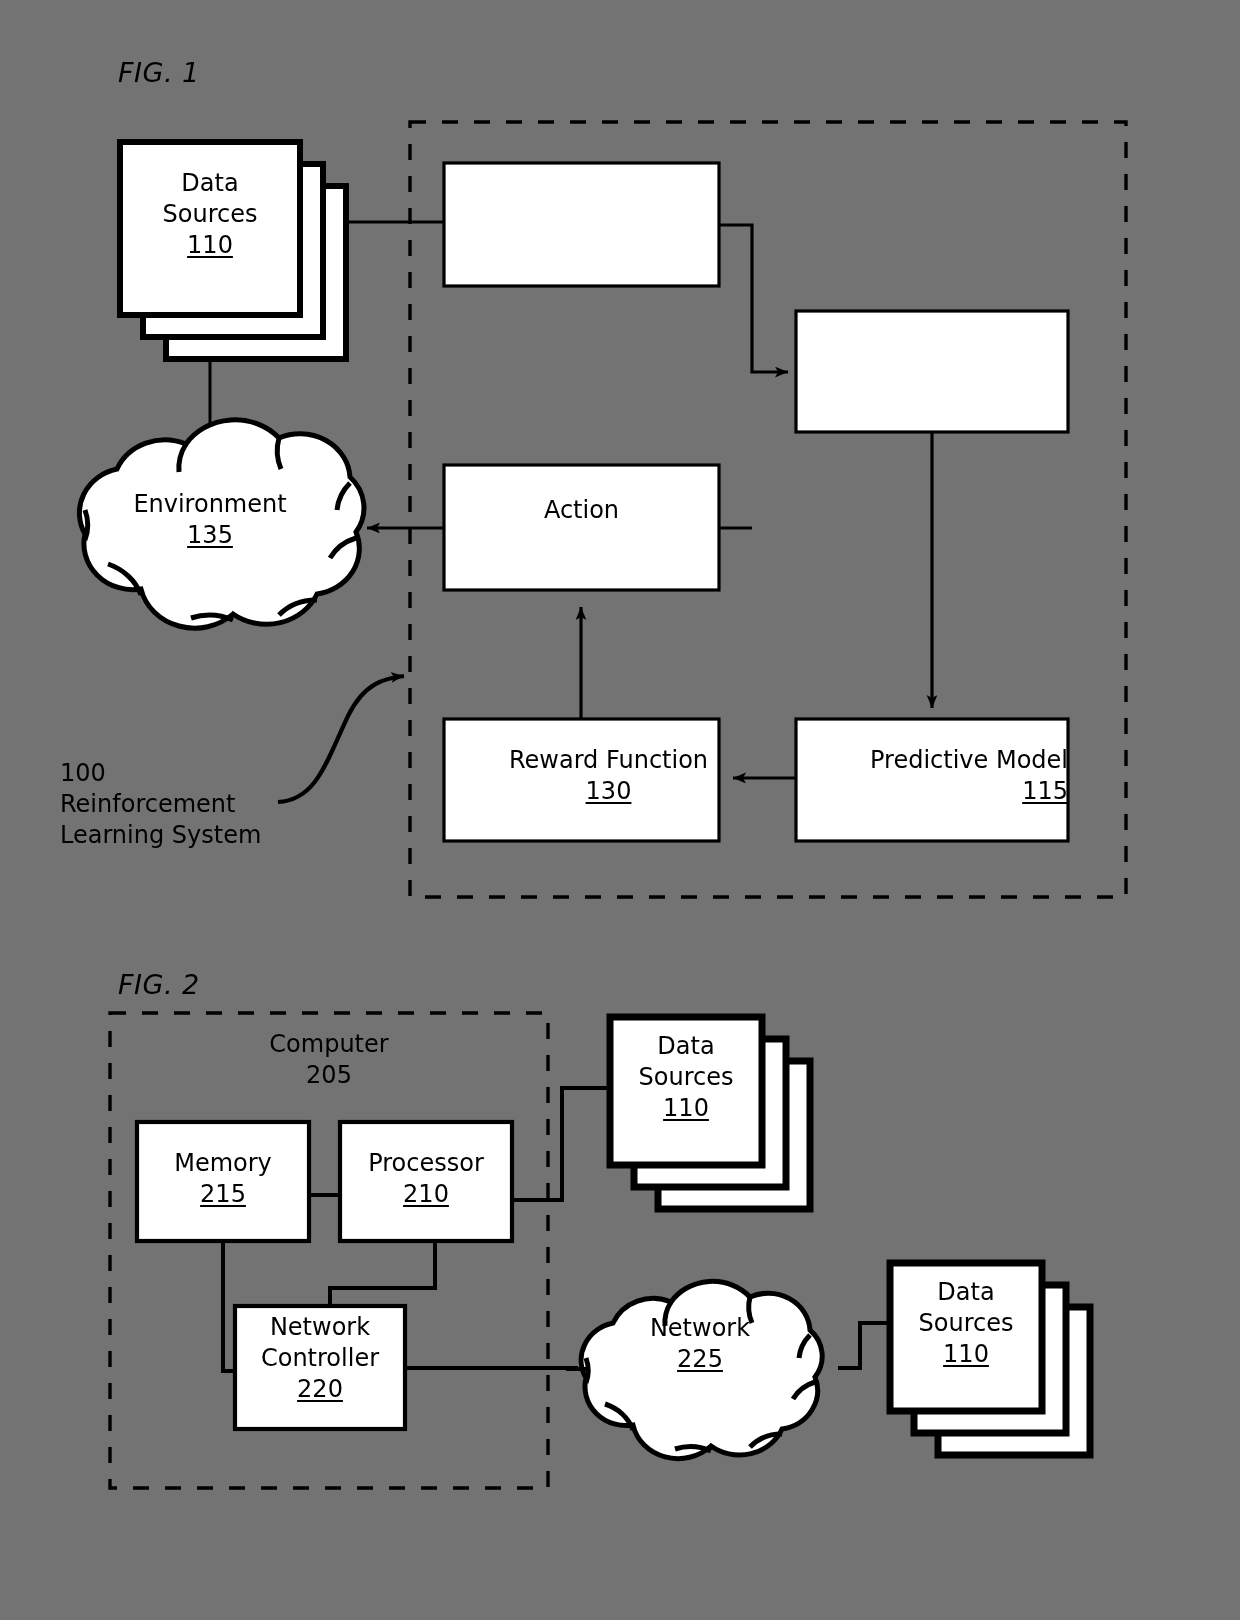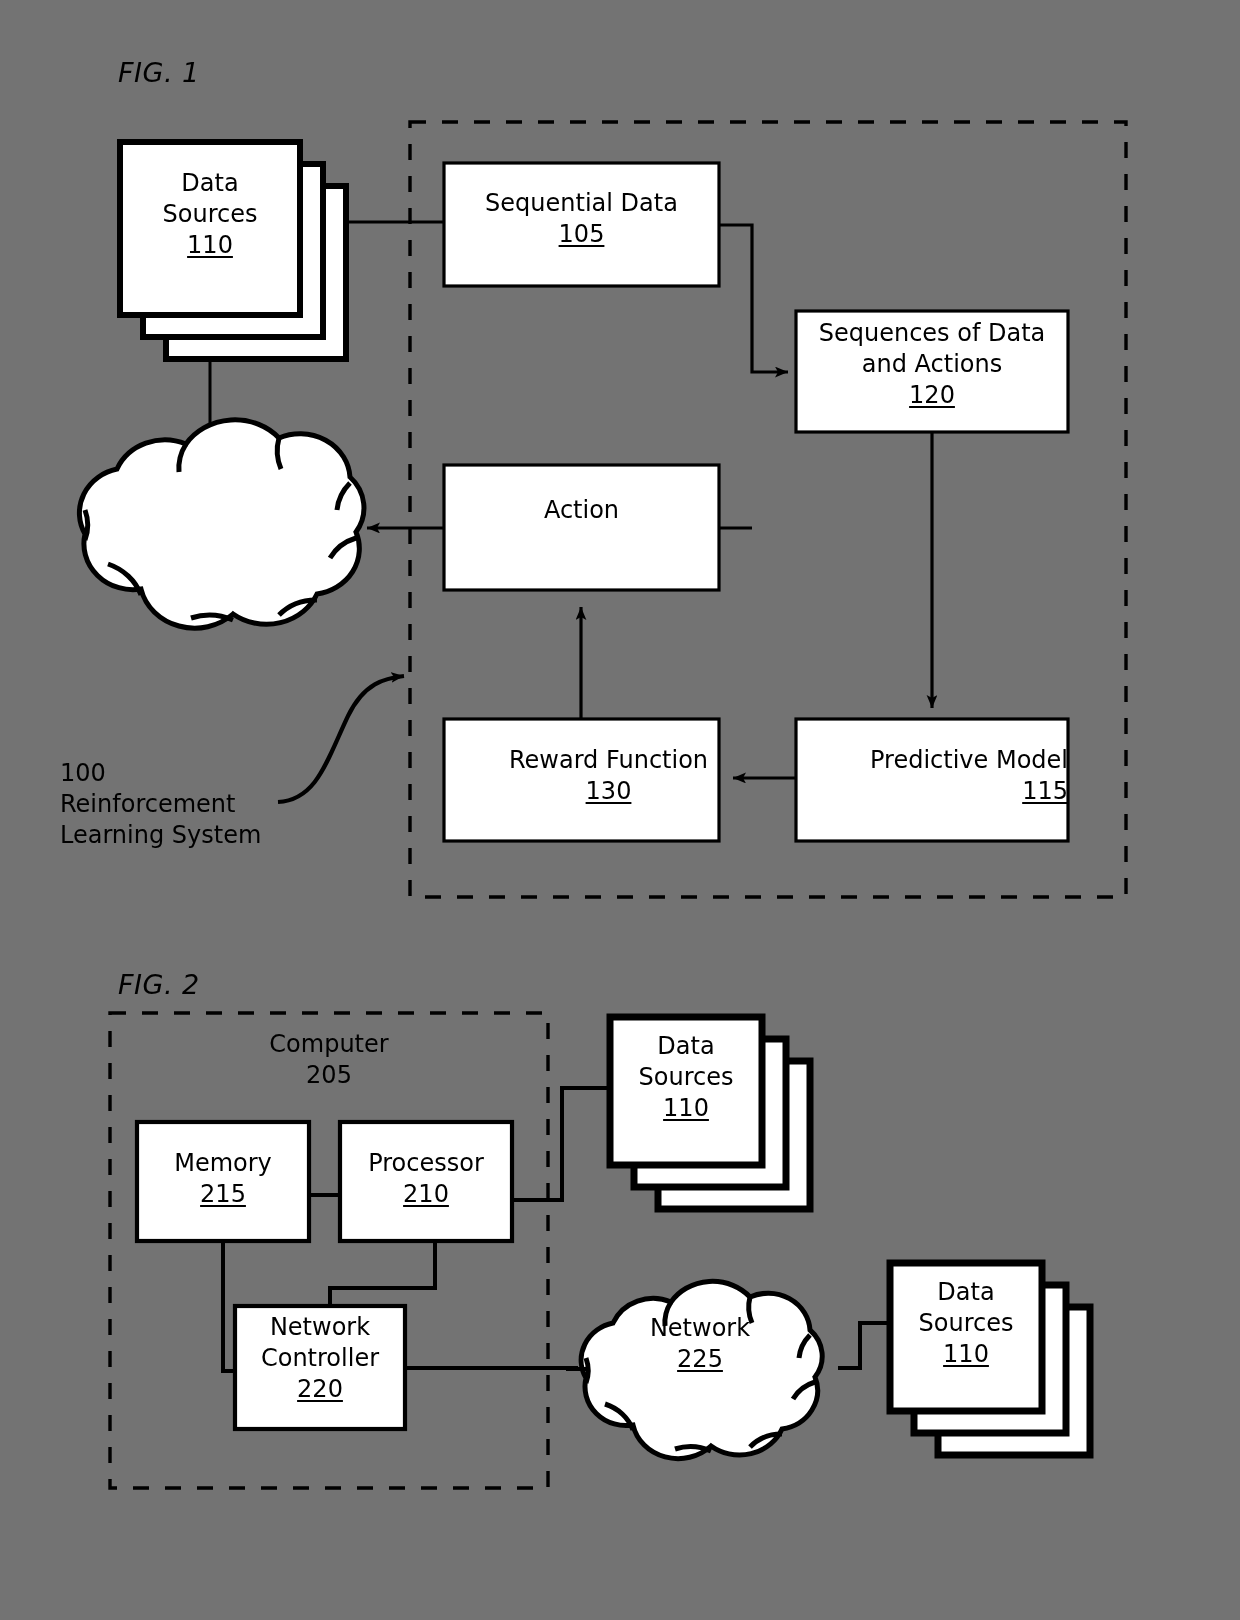--- a/index.html
+++ b/index.html
@@ -175,45 +175,40 @@
   </svg>
 
   <div class="fig-caption" id="fig1-caption">FIG. 1</div>
 
   <div class="node-label" style="left:120px;top:168px;width:180px;">
     <span>Data</span><br>
     <span>Sources</span>
     <span class="num">110</span>
   </div>
 
-  <div class="node-label" style="left:444px;top:188px;width:275px;">
-    <span>Sequential Data</span>
-    <span class="num">105</span>
-  </div>
-
-  <div class="node-label" style="left:796px;top:318px;width:272px;">
-    <span>Sequences of Data</span><br>
-    <span>and Actions</span>
-    <span class="num">120</span>
-  </div>
+
 
   <div class="node-label" style="left:796px;top:745px;width:272px;text-align:right;">
     <span>Predictive Model</span>
     <span class="num">115</span>
   </div>
 
   <div class="node-label" style="left:444px;top:745px;width:329px;">
     <span>Reward Function</span>
     <span class="num">130</span>
   </div>
 
   <div class="node-label" style="left:444px;top:495px;width:275px;">
     <span>Action</span>
   </div>
 
+  <div class="node-label" style="left:80px;top:489px;width:260px;">
+    <span>Environment</span>
+    <span class="num">135</span>
+  </div>
 
   <div class="free-label" style="left:60px;top:758px;width:320px;">
     <span>100</span><br>
     <span>Reinforcement</span><br>
     <span>Learning System</span>
   </div>
 
   <div class="fig-caption" id="fig2-caption">FIG. 2</div>
 
   <div class="node-label" style="left:110px;top:1029px;width:438px;">

